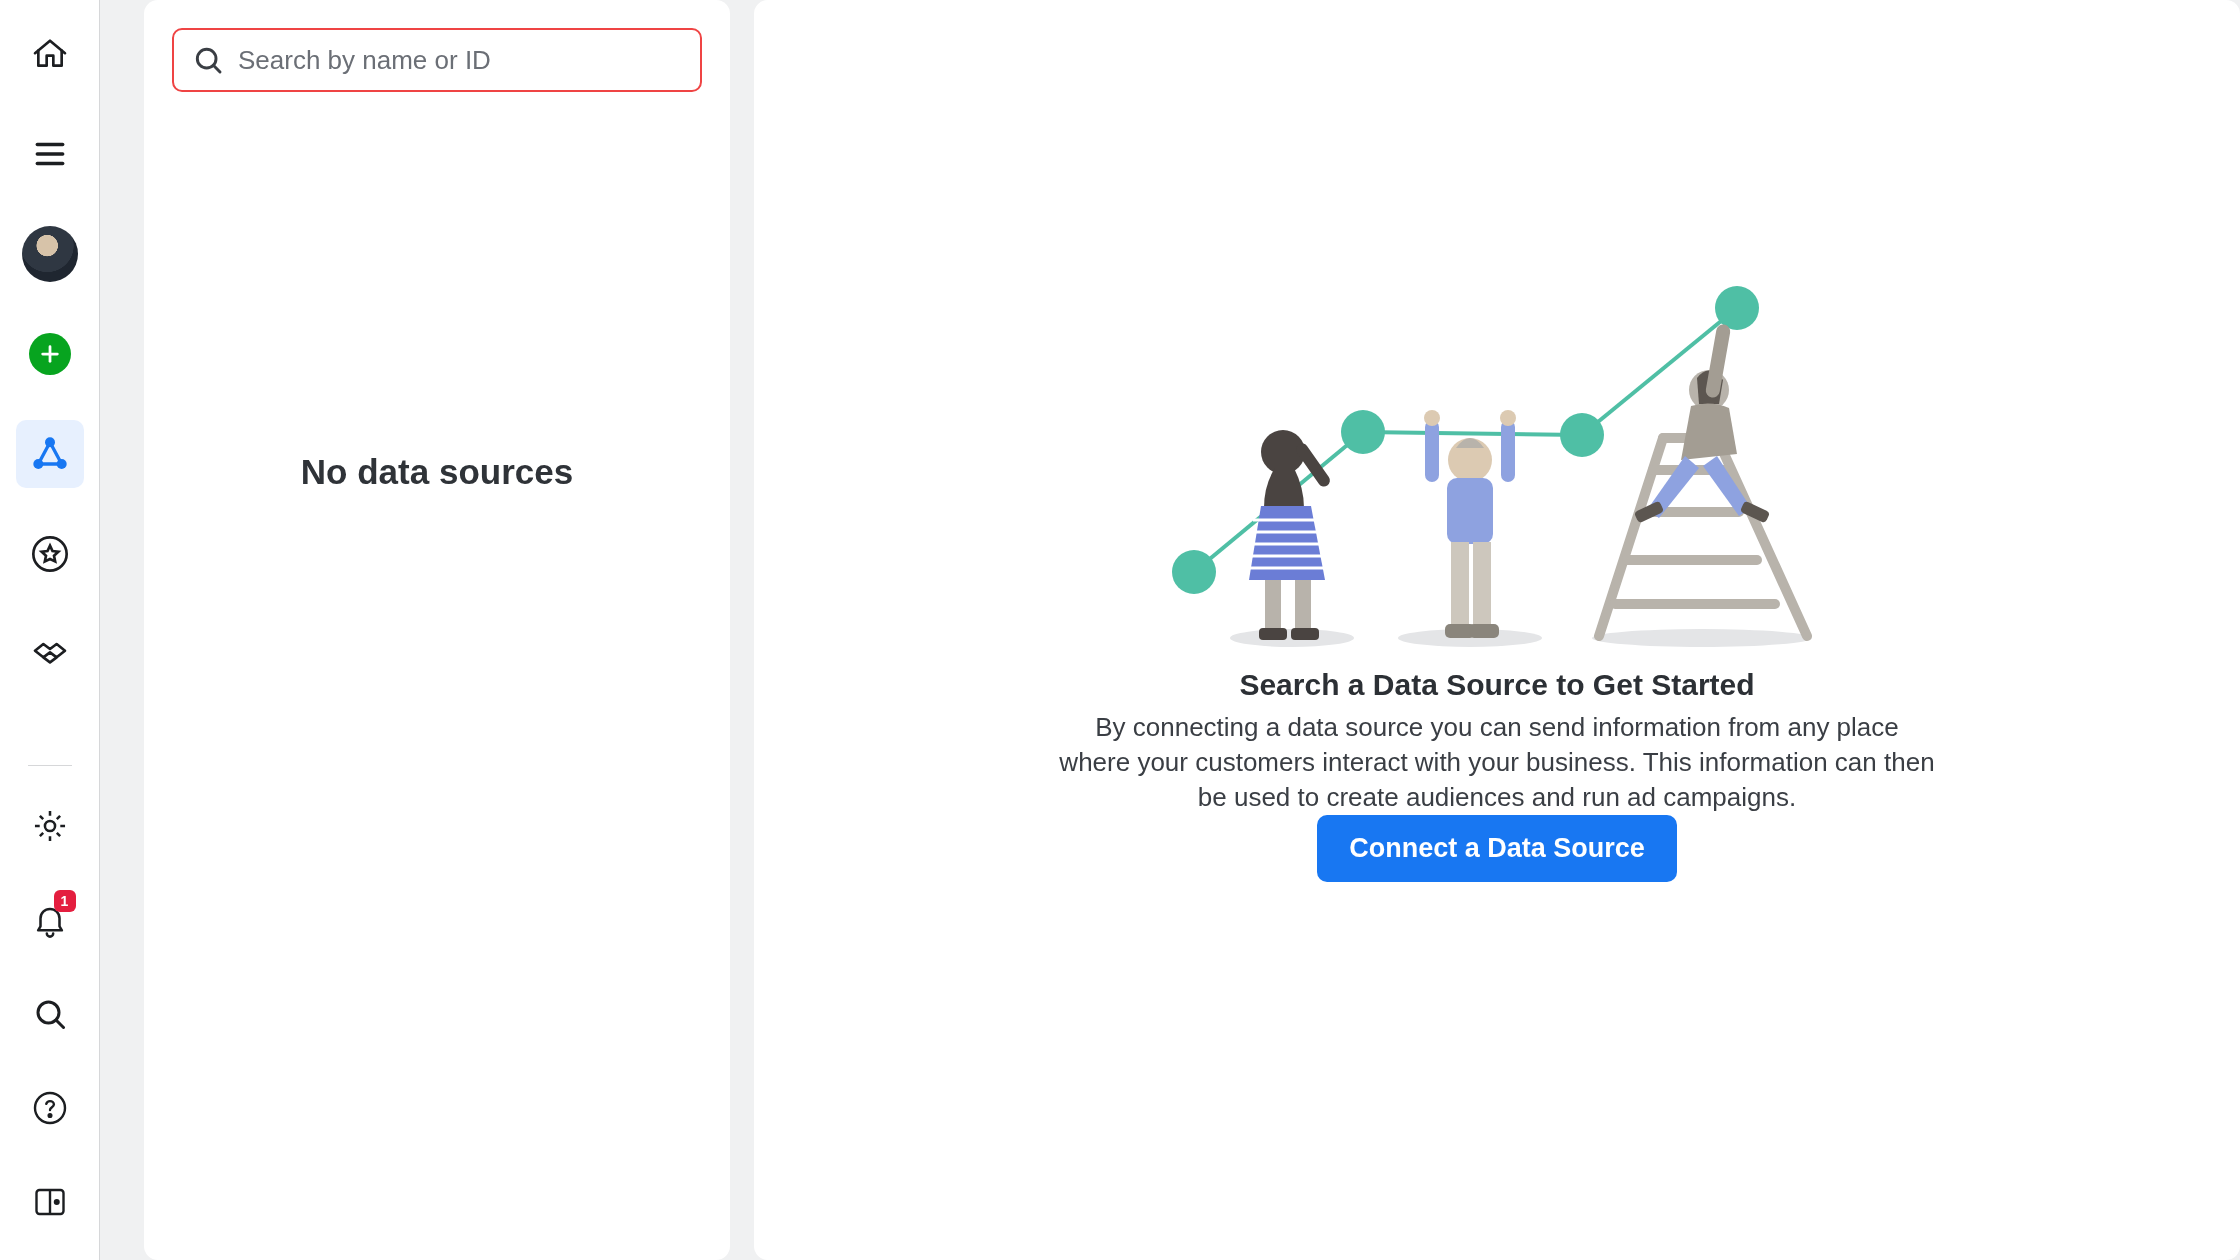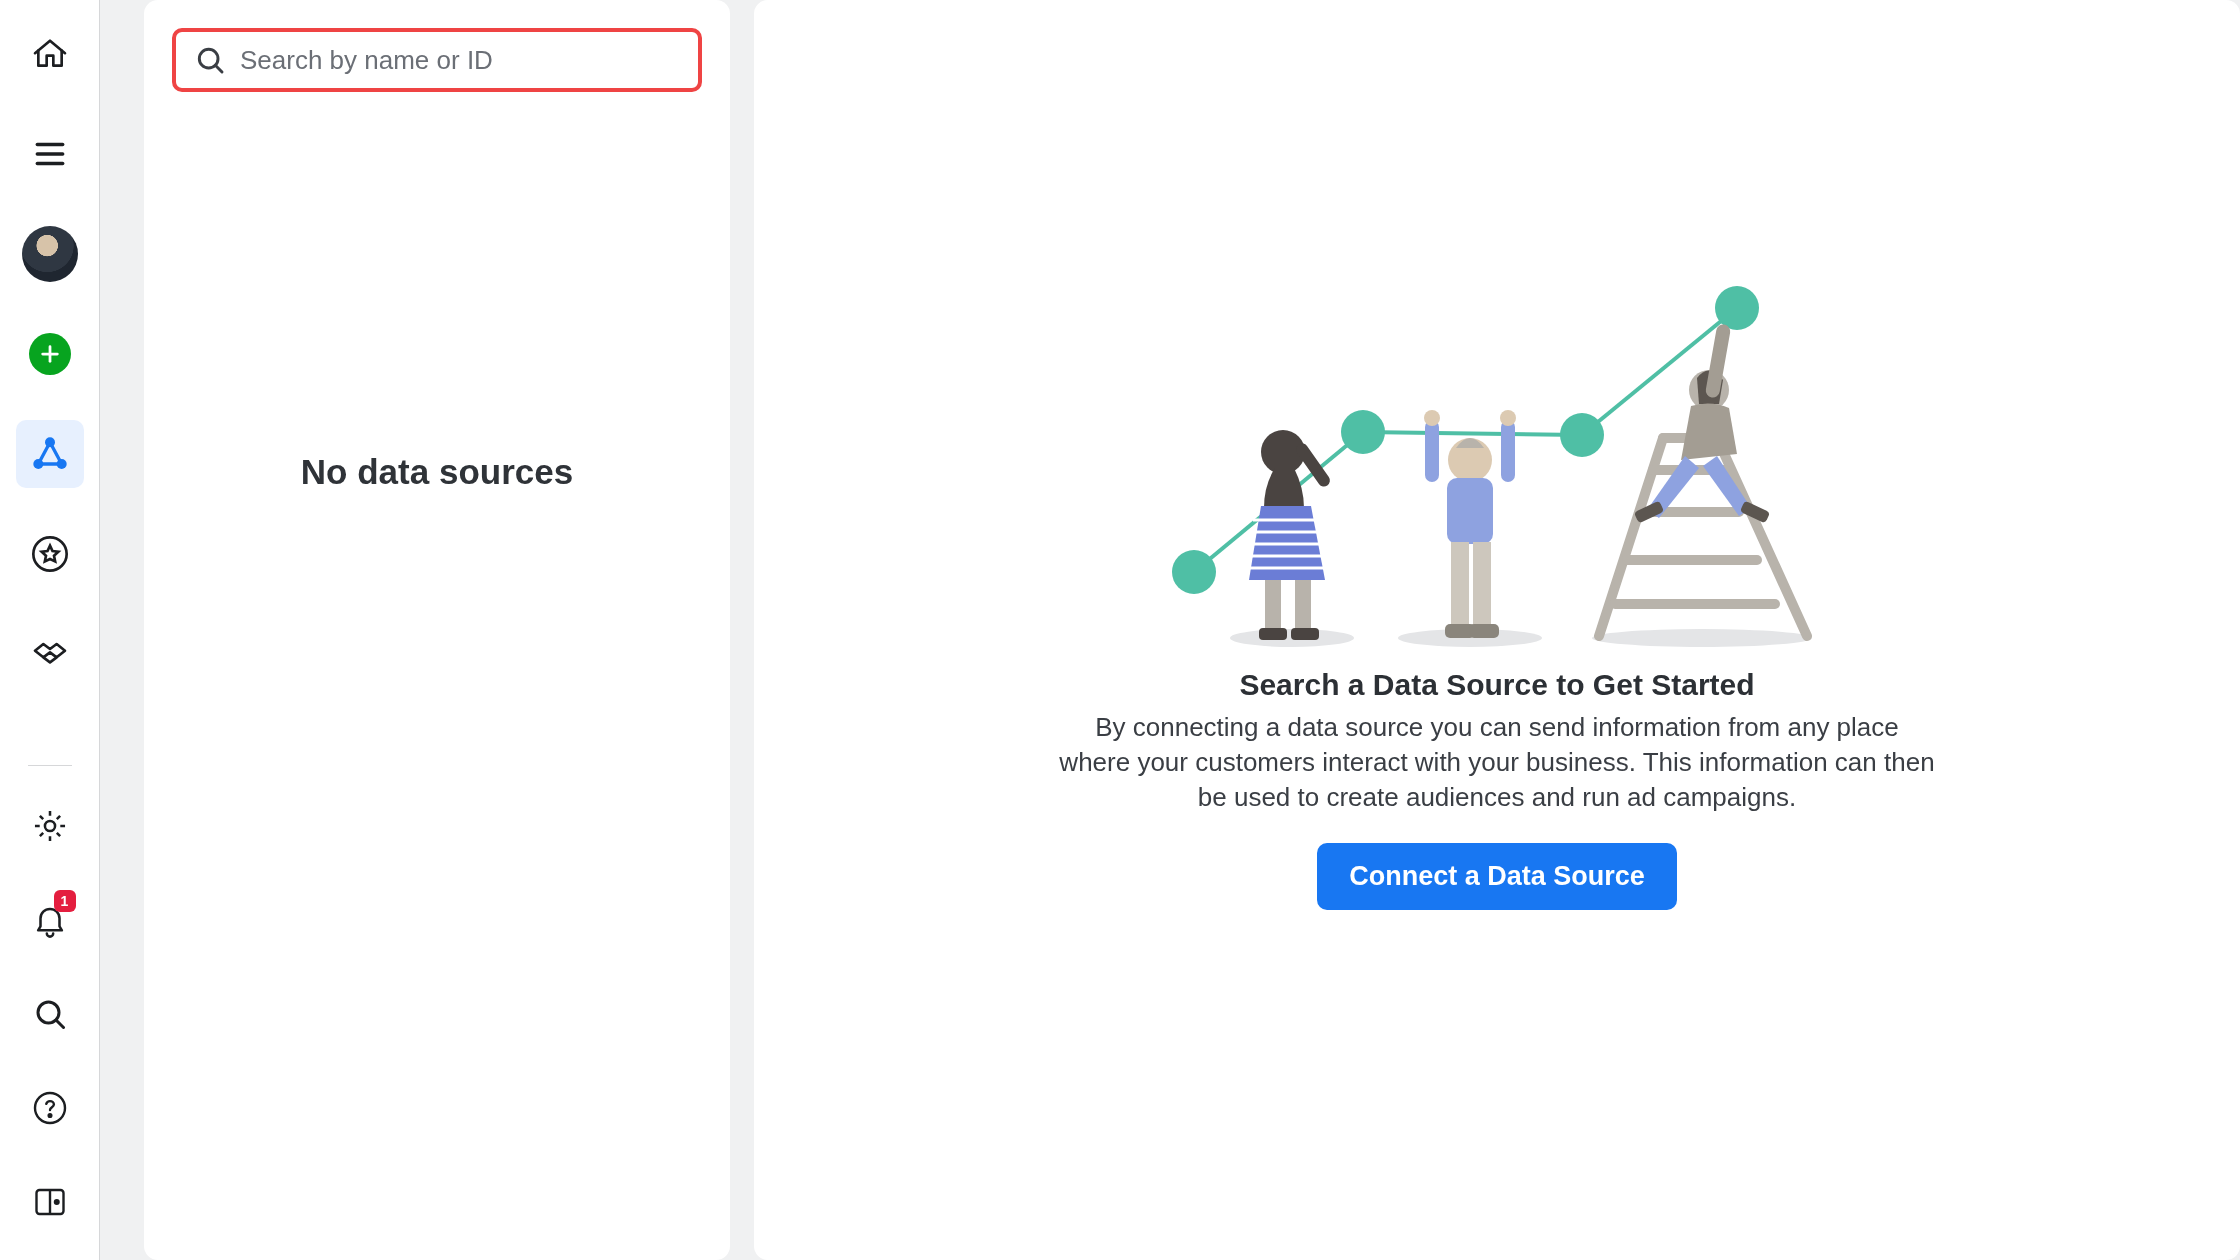--- a/index.html
+++ b/index.html
@@ -130,21 +130,21 @@
     border-radius: 14px;
     padding: 28px 28px 0;
     display: flex;
     flex-direction: column;
     align-items: center;
   }
 
   .search-box {
     width: 100%;
     height: 64px;
-    border: 4px solid #ef4444;
+    border: 2px solid #ef4444;
     border-radius: 10px;
     display: flex;
     align-items: center;
     padding: 0 18px;
     gap: 14px;
   }
   .search-box input {
     flex: 1;
     border: none;
     outline: none;
@@ -185,21 +185,20 @@
   }
   .hero-desc {
     margin-top: 8px;
     max-width: 880px;
     font-size: 26px;
     line-height: 1.35;
     text-align: center;
     color: #3a3e44;
   }
   .cta {
-    margin-top: 28px;
     background: #1877f2;
     color: #fff;
     font-size: 27px;
     font-weight: 700;
     border: none;
     border-radius: 10px;
     padding: 18px 32px;
     cursor: pointer;
   }
 </style>

